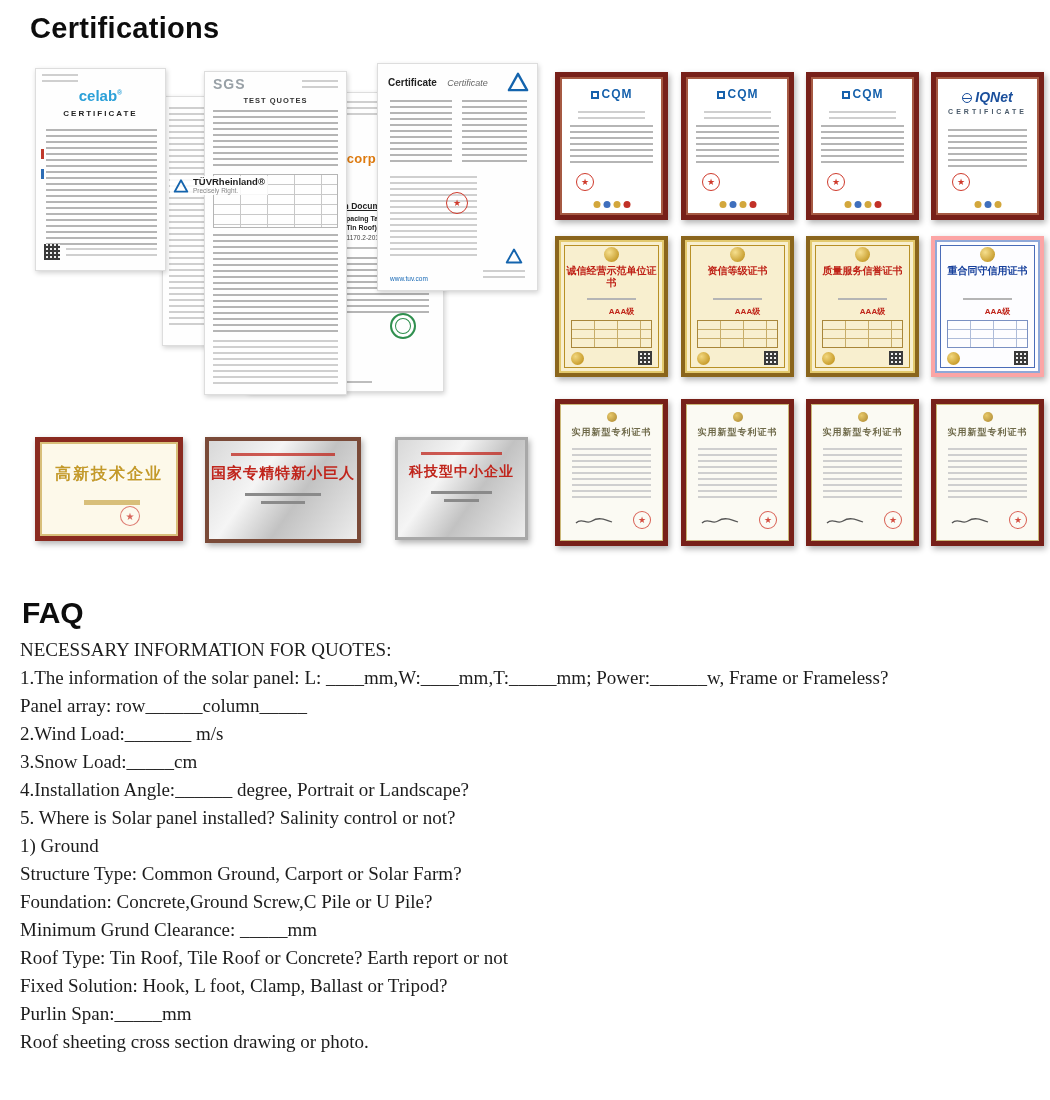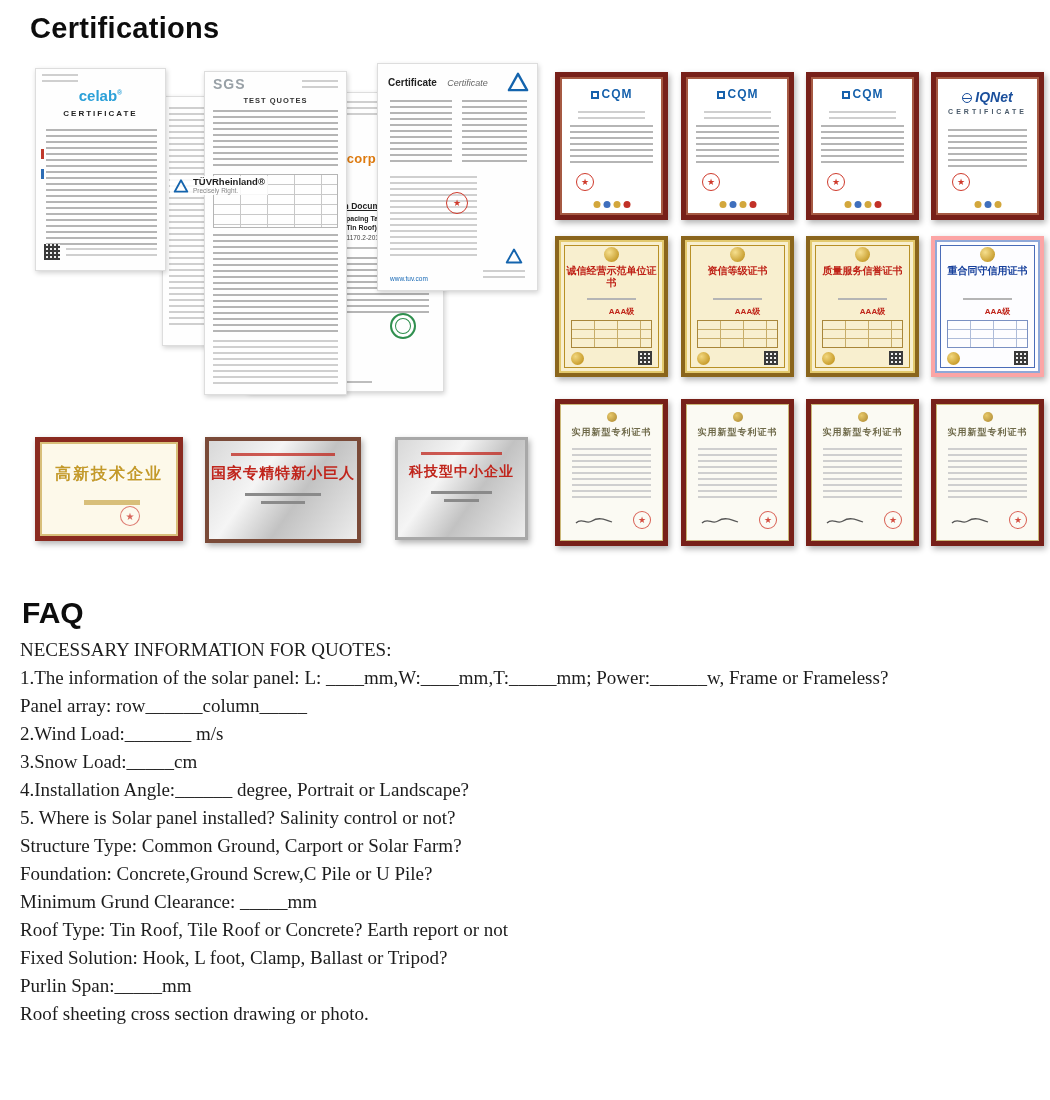--- a/index.html
+++ b/index.html
@@ -363,20 +363,21 @@
 
   <h2 class="h-faq">FAQ</h2>
   <div class="faq-body">
     <p>NECESSARY INFORMATION FOR QUOTES:</p>
     <p>1.The information of the solar panel: L: ____mm,W:____mm,T:_____mm; Power:______w, Frame or Frameless?</p>
     <p>Panel array: row______column_____</p>
     <p>2.Wind Load:_______ m/s</p>
     <p>3.Snow Load:_____cm</p>
     <p>4.Installation Angle:______ degree, Portrait or Landscape?</p>
     <p>5. Where is Solar panel installed? Salinity control or not?</p>
+    <p>1) Ground</p>
     <p>Structure Type: Common Ground, Carport or Solar Farm?</p>
     <p>Foundation: Concrete,Ground Screw,C Pile or U Pile?</p>
     <p>Minimum Grund Clearance: _____mm</p>
     <p>Roof Type: Tin Roof, Tile Roof or Concrete? Earth report or not</p>
     <p>Fixed Solution: Hook, L foot, Clamp, Ballast or Tripod?</p>
     <p>Purlin Span:_____mm</p>
     <p>Roof sheeting cross section drawing or photo.</p>
   </div>
 
 </div>

